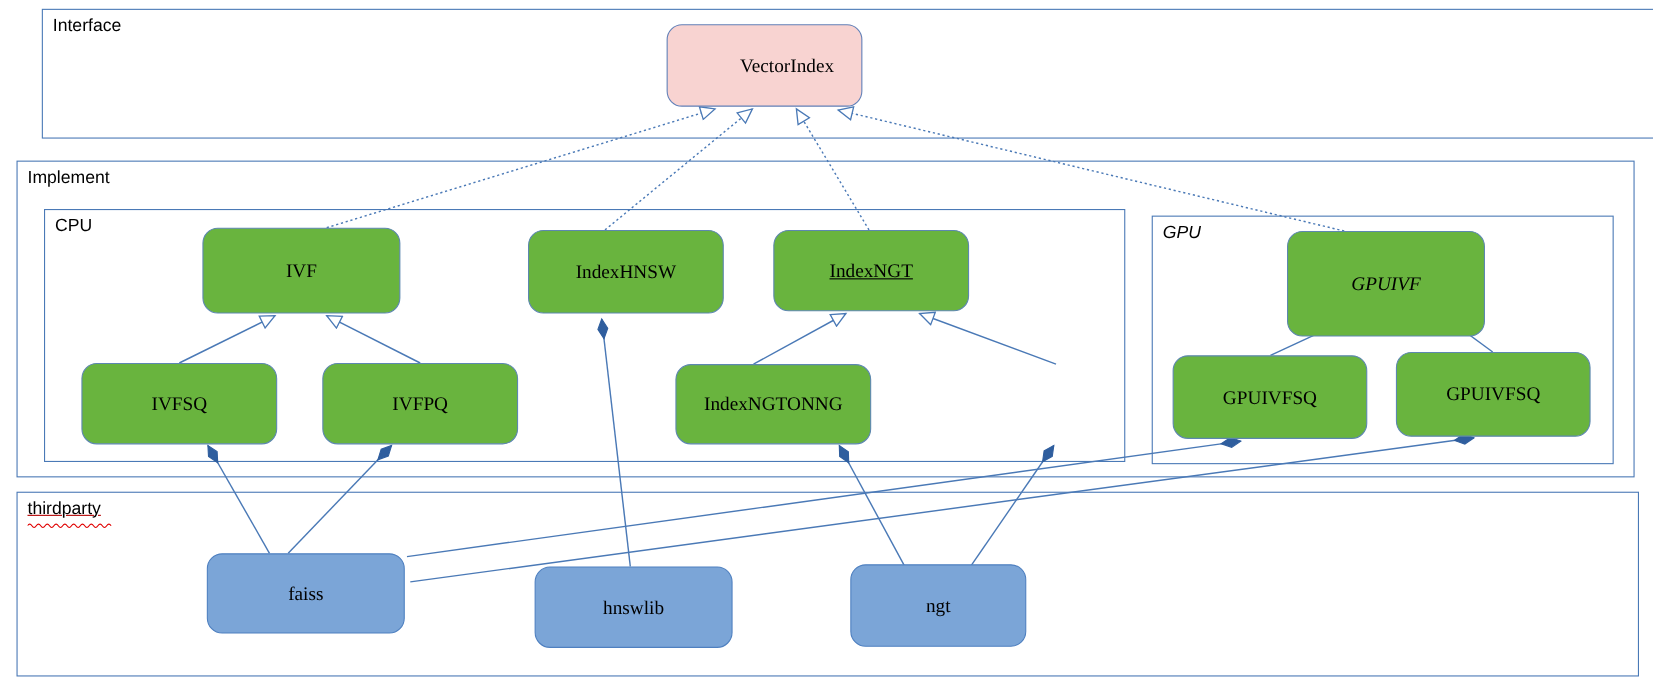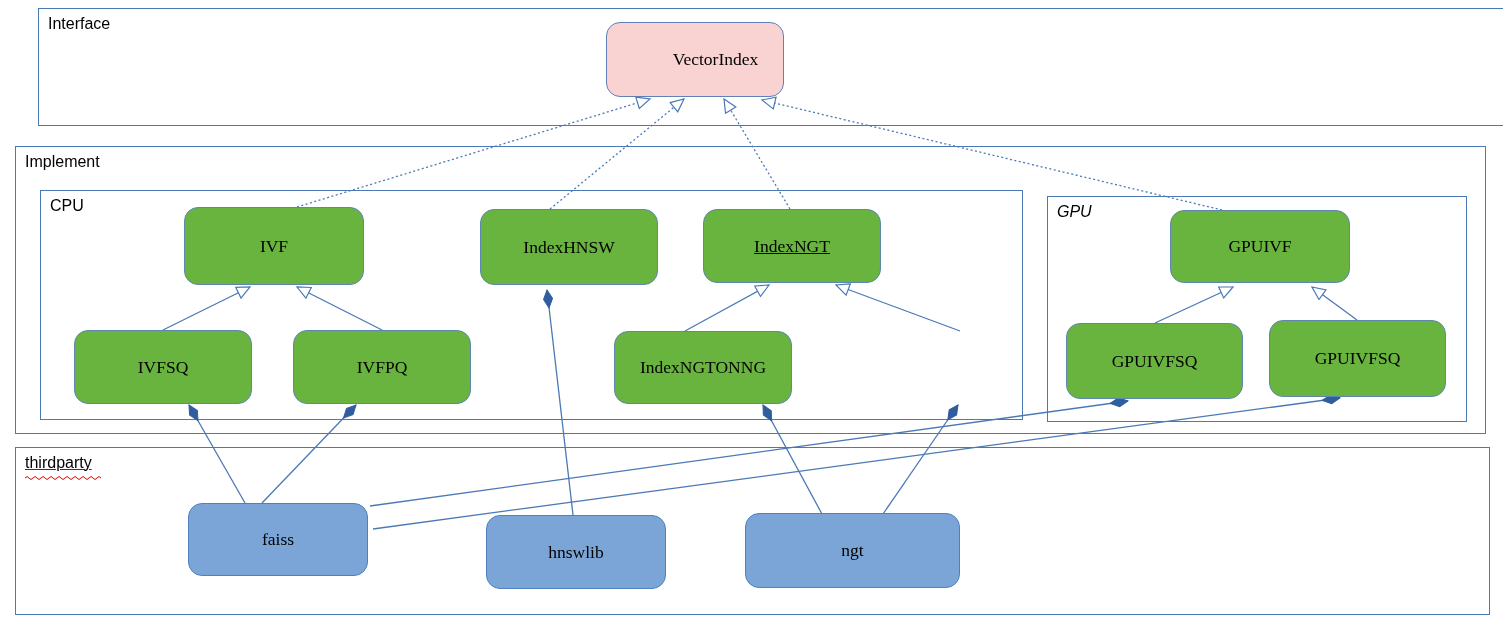--- a/index.html
+++ b/index.html
@@ -30,26 +30,26 @@
   .node.pink{background:var(--pink-fill);border:1.5px solid var(--pink-border);}
   .node.blue{background:var(--blue-fill);border:1.5px solid var(--blue-border);}
   #n-vectorindex{left:606px;top:22px;width:178px;height:75px;padding-left:41px;}
   #n-ivf{left:184px;top:207px;width:180px;height:78px;}
   #n-indexhnsw{left:456px;top:209px;width:178px;height:76px;margin-left:24px;}
   #n-indexngt{left:703px;top:209px;width:178px;height:74px;text-decoration:underline;}
   #n-ivfsq{left:74px;top:330px;width:178px;height:74px;}
   #n-ivfpq{left:293px;top:330px;width:178px;height:74px;}
   #n-indexngtonng{left:614px;top:331px;width:178px;height:73px;}
   #n-indexngtanng{left:827px;top:331px;width:178px;height:73px;}
-  #n-gpuivf{left:1170px;top:210px;width:180px;height:73px;}
+  #n-gpuivf{left:1170px;top:210px;width:180px;height:96px;font-style:italic;}
   #n-gpuivfsq{left:1066px;top:323px;width:177px;height:76px;}
   #n-gpuivfpq{left:1269px;top:320px;width:177px;height:77px;}
   #n-faiss{left:188px;top:503px;width:180px;height:73px;}
   #n-hnswlib{left:486px;top:515px;width:180px;height:74px;}
-  #n-ngt{left:745px;top:513px;width:215px;height:75px;}
+  #n-ngt{left:773px;top:513px;width:160px;height:75px;}
 </style>
 </head>
 <body>
 
 <div class="stage">
 
   <div class="container" id="c-interface">
     <span class="clabel">Interface</span>
   </div>
   <div class="container" id="c-implement">

